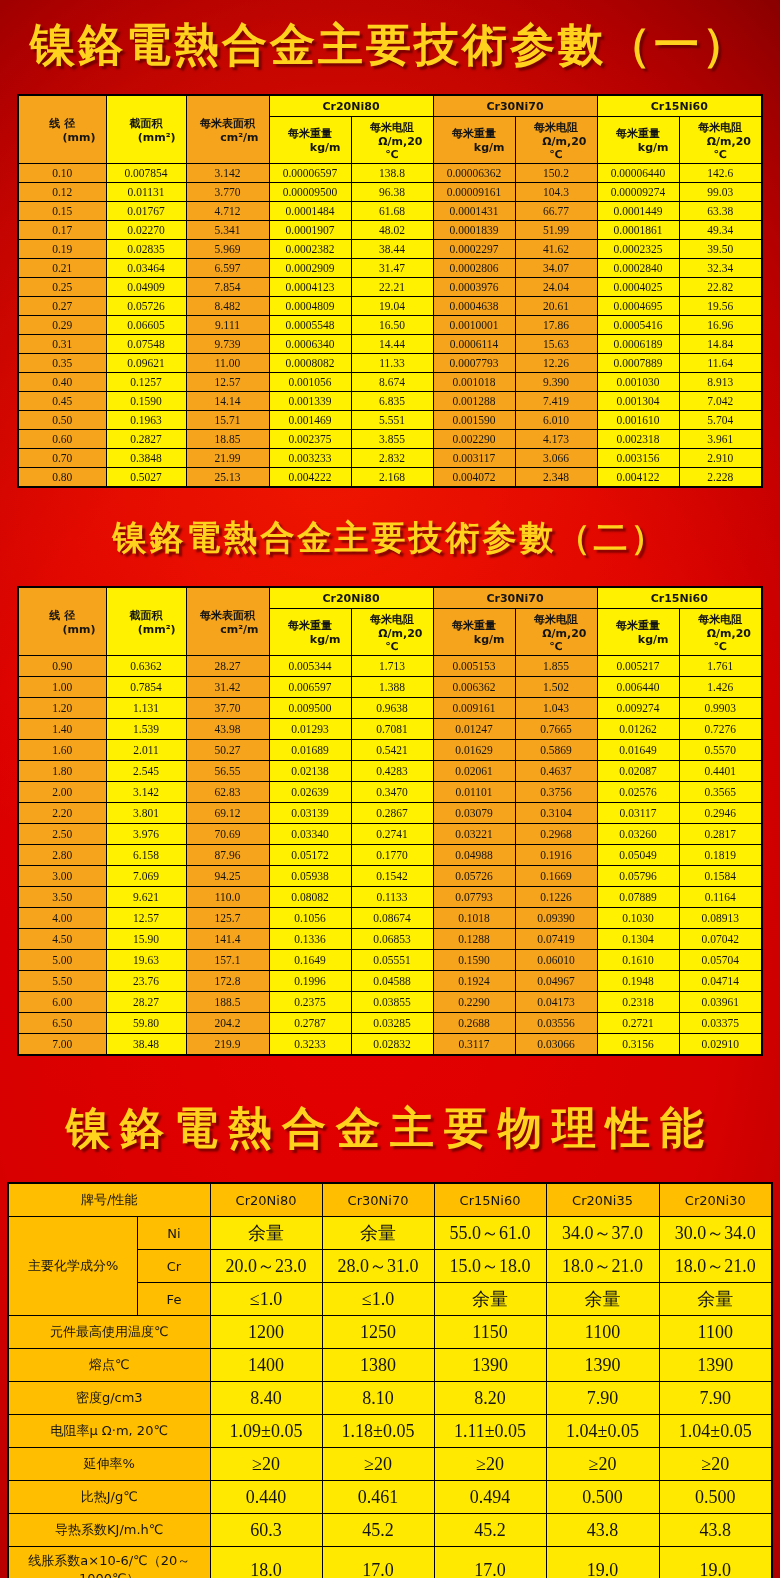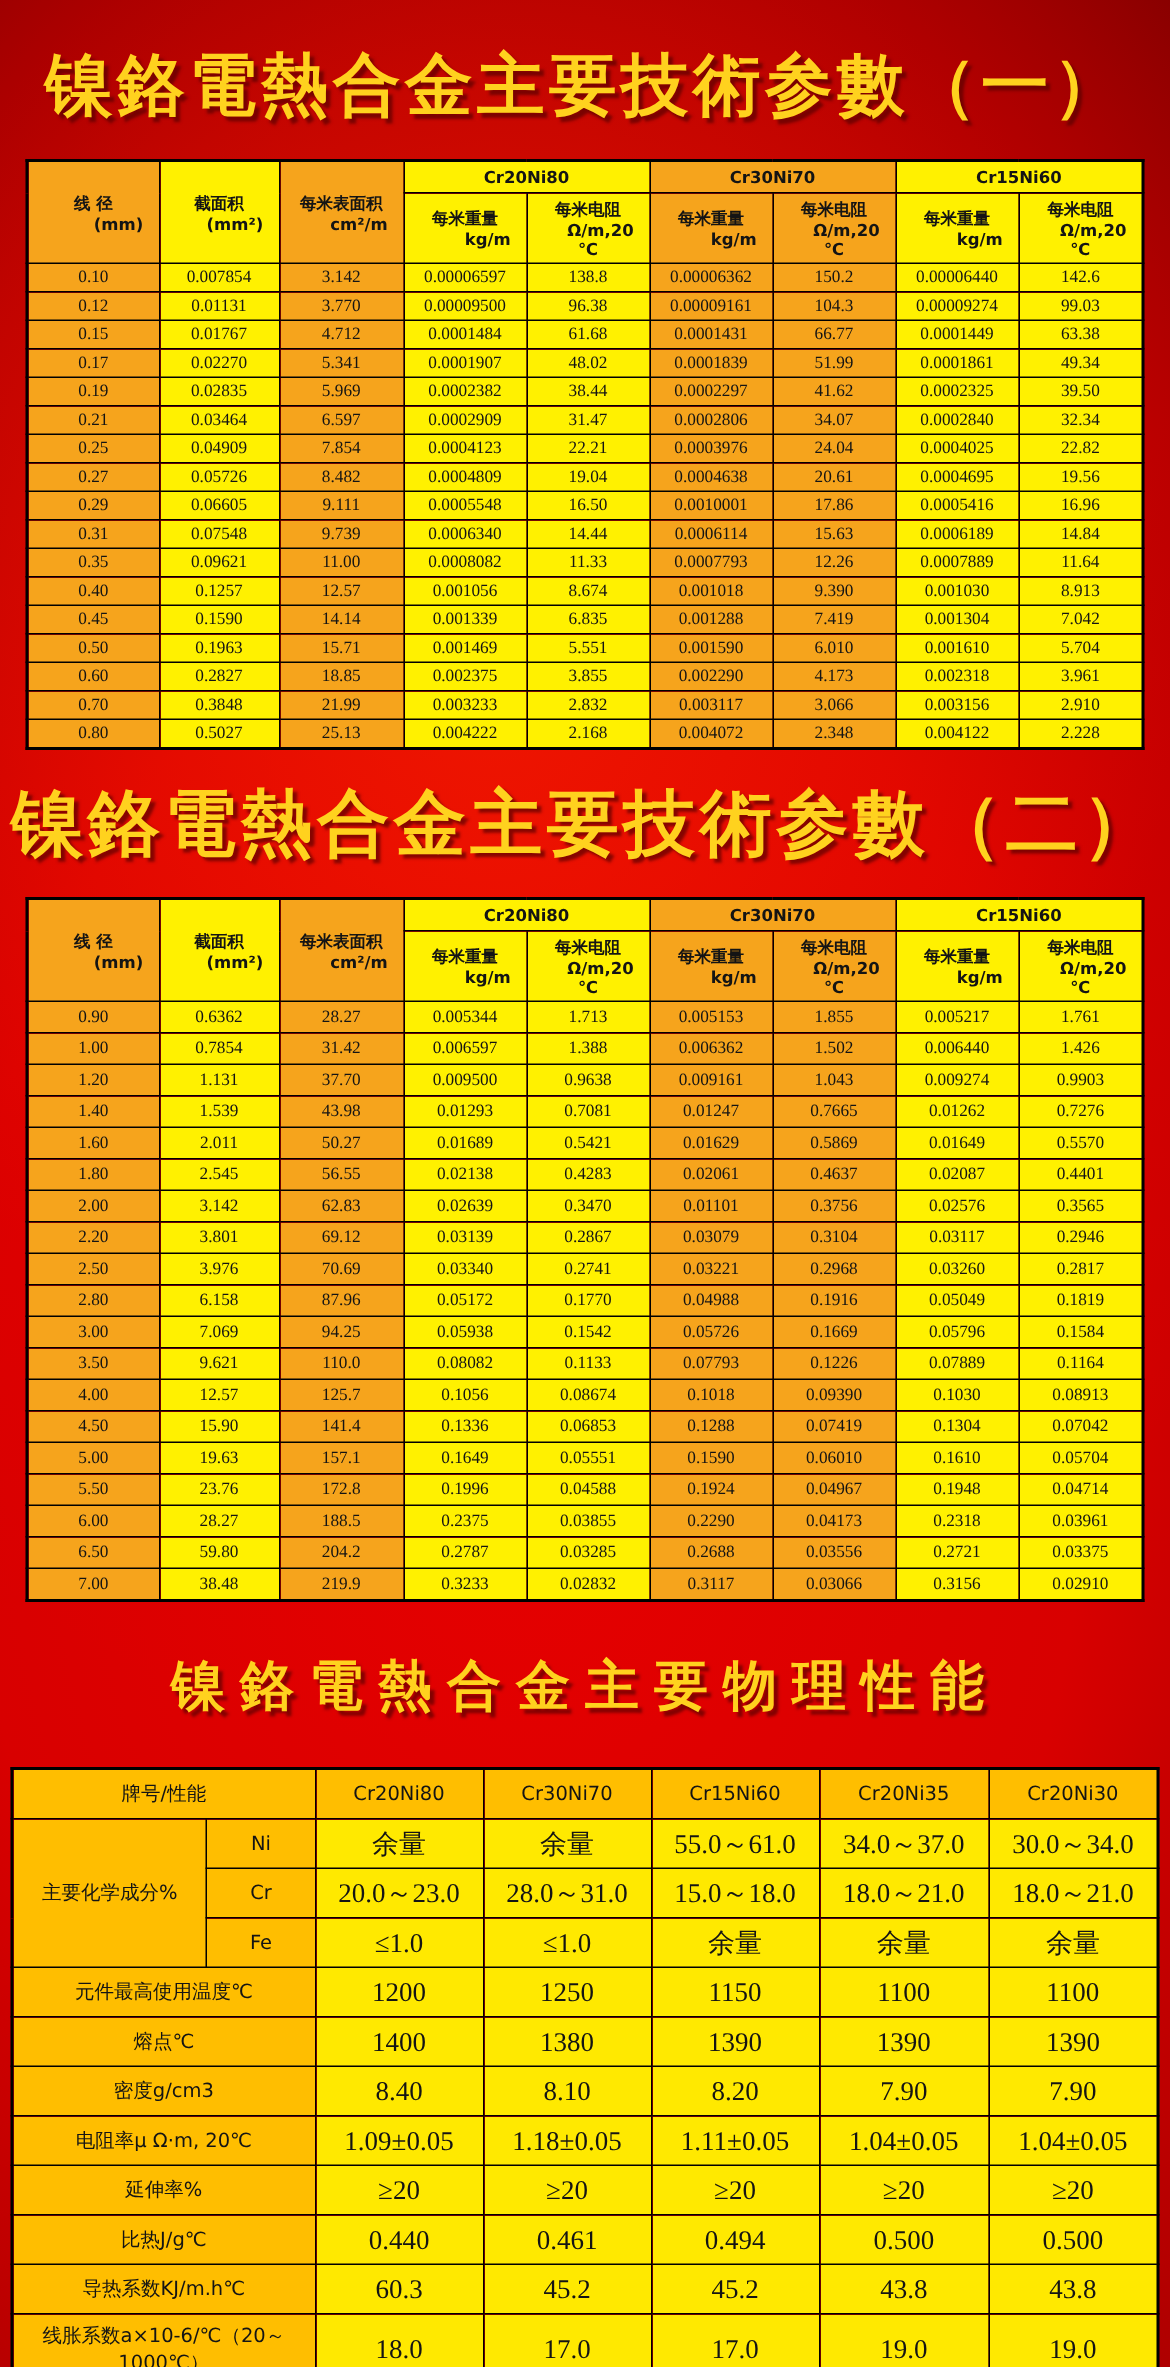--- a/index.html
+++ b/index.html
@@ -10,23 +10,23 @@
       radial-gradient(130% 75% at 42% 28%, rgba(255,40,0,.55) 0%, rgba(230,0,0,.25) 45%, rgba(0,0,0,0) 62%),
       radial-gradient(120% 90% at 45% 60%, #e60000 0%, #d80000 40%, #ae0000 64%, #7c0000 84%, #4e0000 100%);
     font-family:"Liberation Sans",sans-serif;
   }
   .title{
     font-family:"DejaVu Serif",serif;font-weight:bold;text-align:center;
     color:var(--gold,#ffd21e);
     text-shadow:3px 3px 2px rgba(90,0,0,.7);
     white-space:nowrap;
   }
-  .t1{font-size:45px;letter-spacing:3px;padding-top:22px;height:70px;line-height:70px;}
-  .t2{font-size:48px;letter-spacing:3px;margin-top:14px;height:70px;line-height:70px;}
-  .t3{font-size:36px;letter-spacing:10px;margin-top:24px;height:64px;line-height:64px;}
+  .t1{font-size:45px;letter-spacing:3px;padding-top:10px;height:70px;line-height:70px;}
+  .t2{font-size:34px;letter-spacing:3px;margin-top:14px;height:70px;line-height:70px;}
+  .t3{font-size:44px;letter-spacing:10px;margin-top:40px;height:64px;line-height:64px;}
   table{border-collapse:collapse;table-layout:fixed;}
   .ptable{width:744px;margin:14px auto 0 auto;border:2px solid #000;}
   .ptable th,.ptable td{
     border:1px solid #000;text-align:center;padding:0;
     color:#141414;overflow:hidden;
   }
   .ptable td{font-family:"Liberation Serif",serif;font-size:11.5px;}
   .ptable th{font-family:"DejaVu Sans",sans-serif;font-size:11px;font-weight:bold;}
   #t1 tbody td{height:18px;}
   #t2 tbody td{height:20px;}

